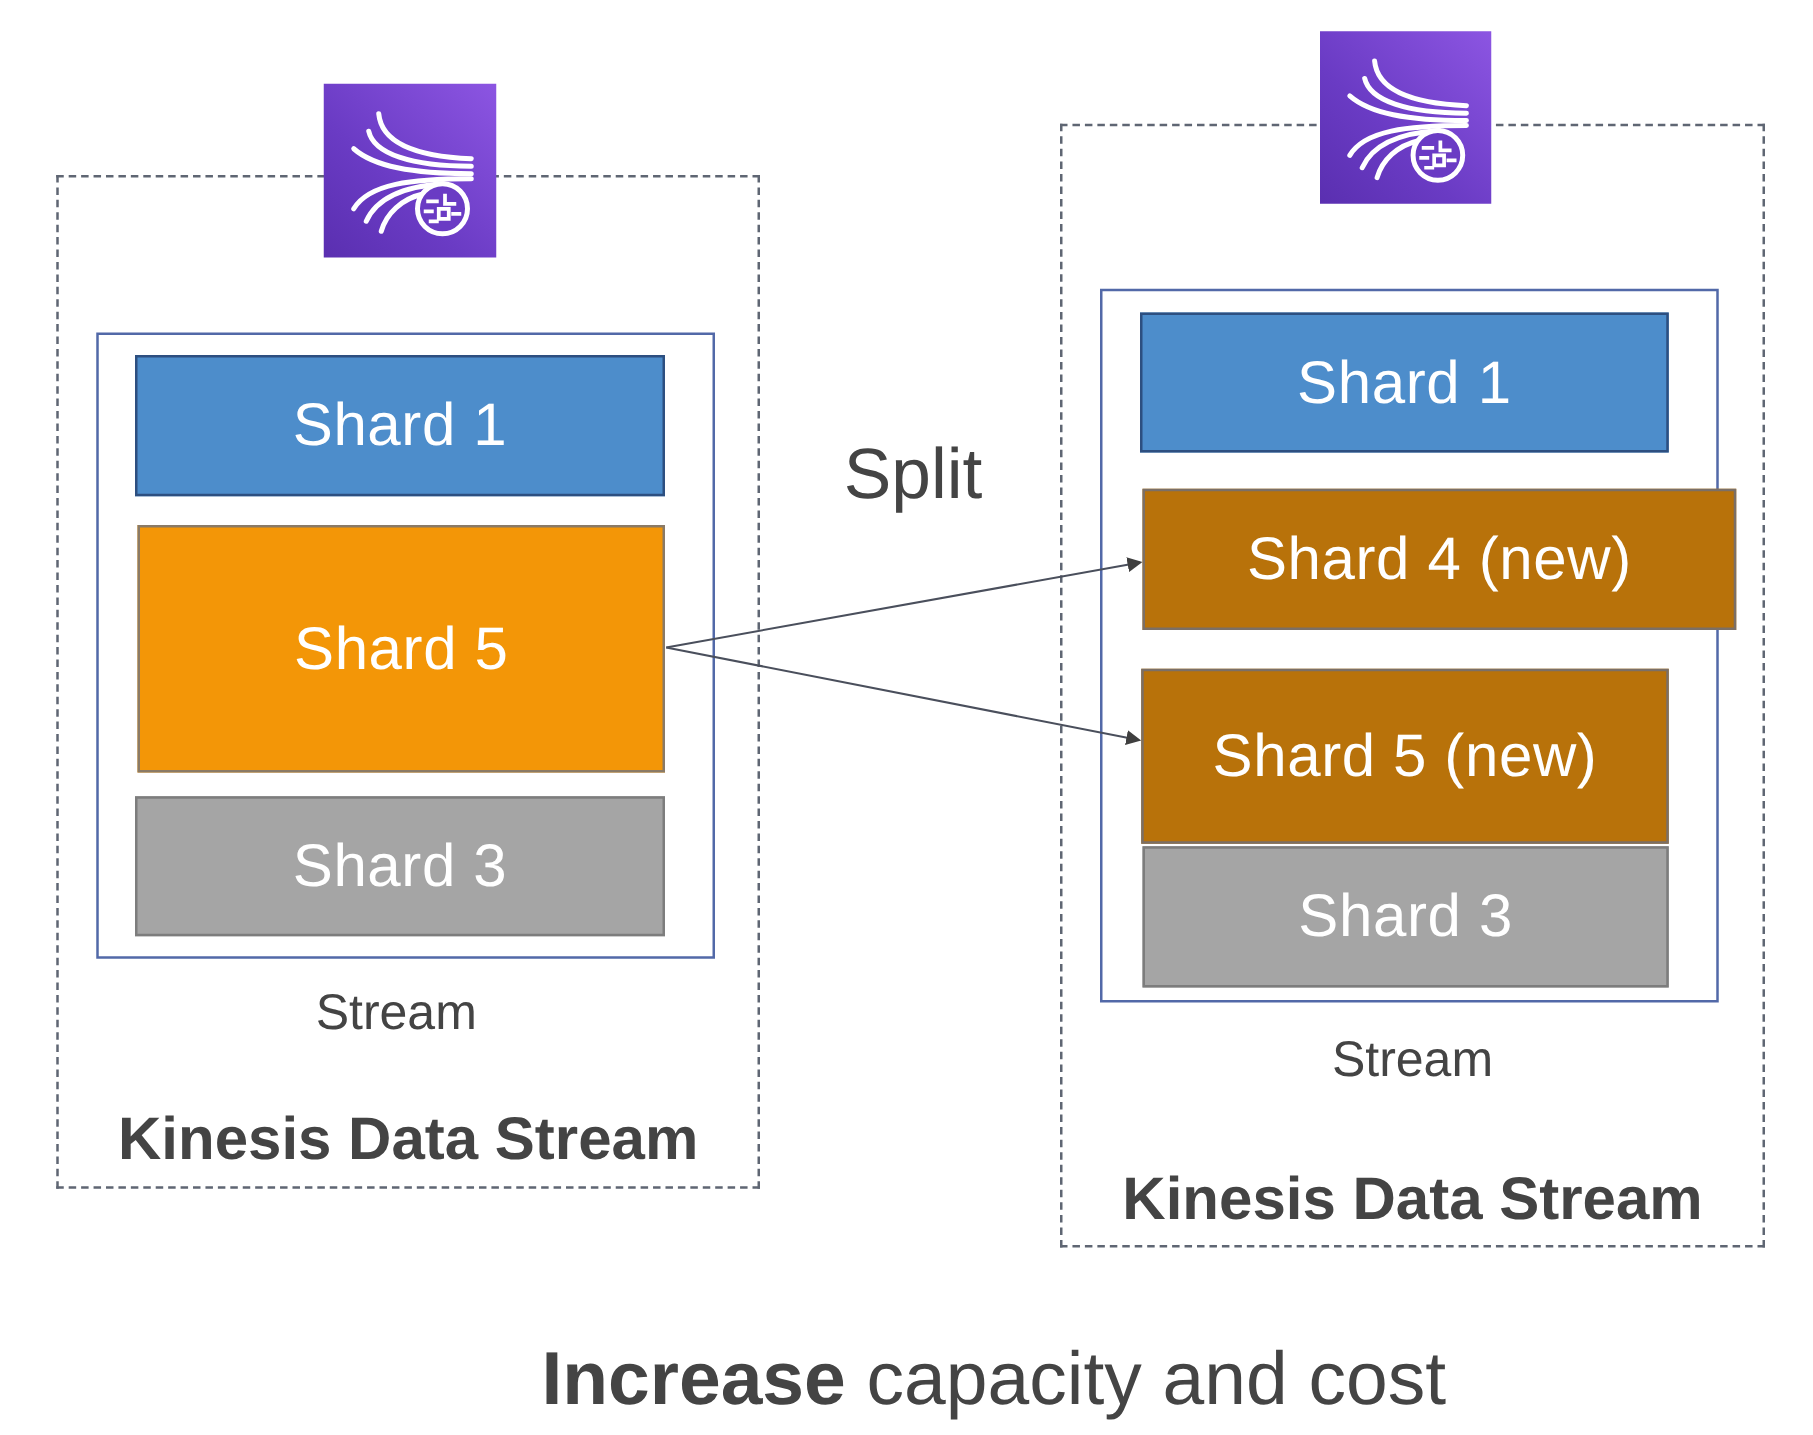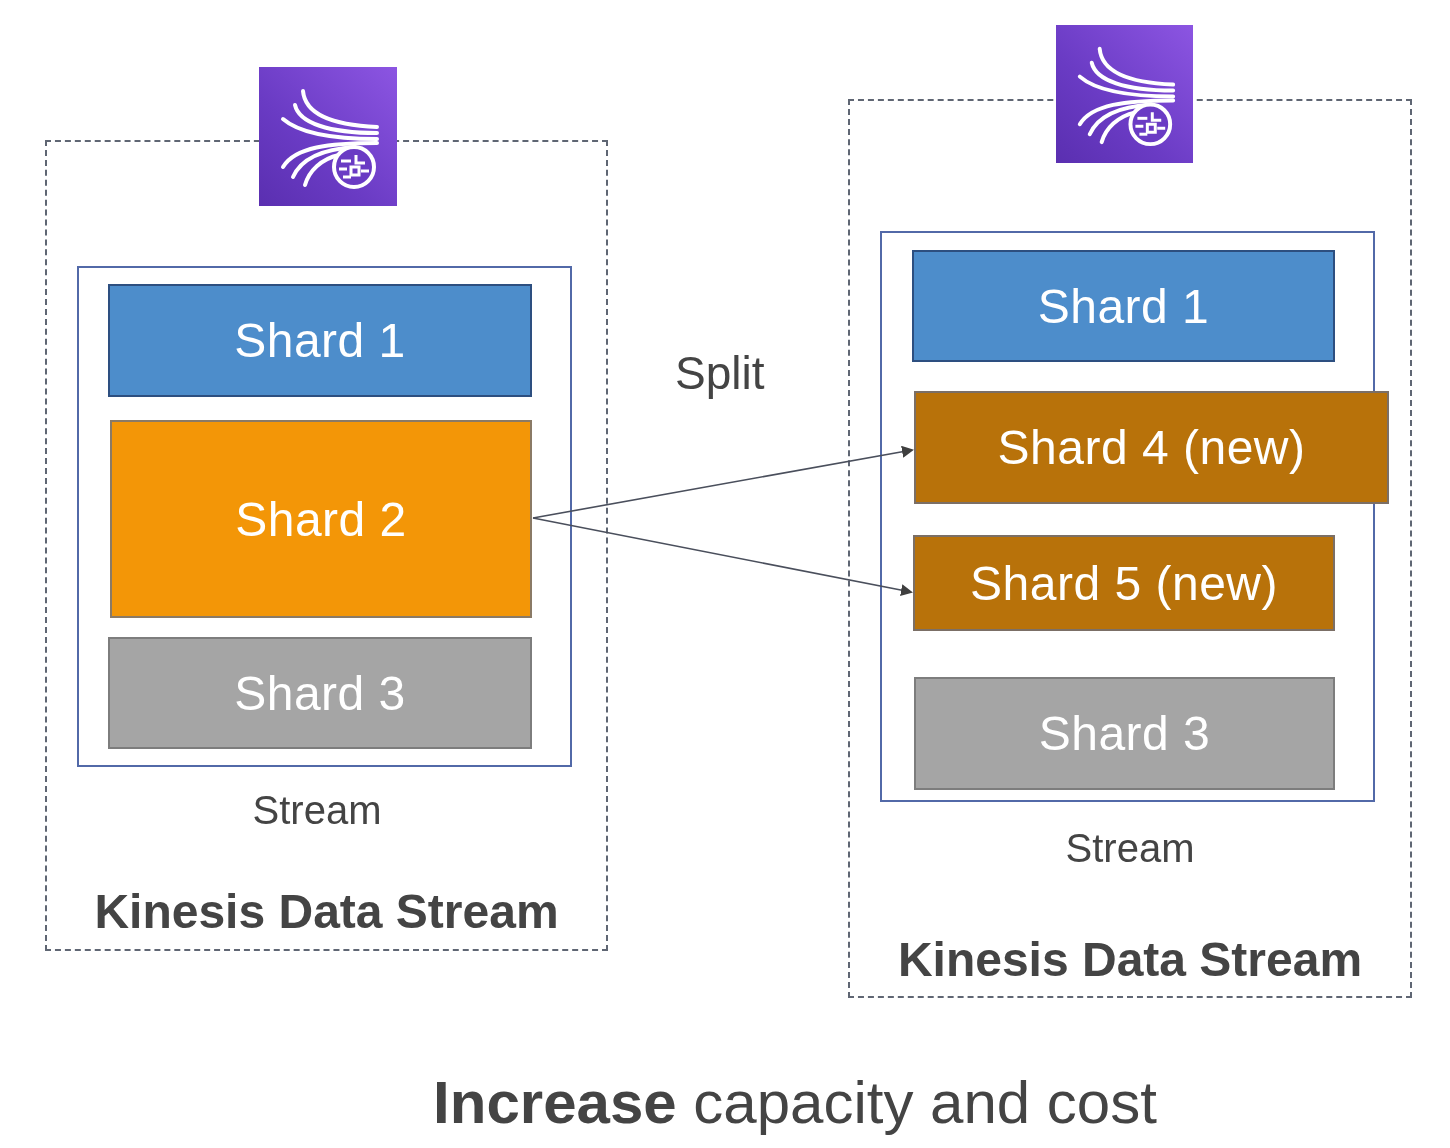--- a/index.html
+++ b/index.html
@@ -9,21 +9,21 @@
   .dashed-group { border: 2px dashed #5f6673; }
   .stream-box { border: 2px solid #5269a8; background: #ffffff; }
   .shard { display: flex; align-items: center; justify-content: center;
            color: #ffffff; font-size: 48px; letter-spacing: 0.5px; }
   .shard-blue { background: #4d8dcb; border: 2px solid #2d4f80; }
   .shard-orange { background: #f39607; border: 2px solid #8a7a66; }
   .shard-brown { background: #b8720a; border: 2px solid #7b6f66; }
   .shard-gray { background: #a5a5a5; border: 2px solid #7d7d7d; }
   .label-stream { font-size: 40px; color: #444444; text-align: center; }
   .label-kds { font-size: 48px; color: #444444; font-weight: bold; text-align: center; }
-  .label-split { font-size: 46px; color: #444444; }
+  .label-split { font-size: 57px; color: #444444; }
   .footer { font-size: 60px; color: #444444; text-align: center; }
   .footer b { font-weight: bold; }
   .icon-box { background: linear-gradient(225deg, #8c55e2 0%, #6a3bc4 60%, #5a2fb0 100%); }
   svg.arrows { position: absolute; left: 0; top: 0; pointer-events: none; }
 </style>
 </head>
 <body>
 
 <div class="abs dashed-group" style="left:45px; top:140px; width:563px; height:811px;"></div>
 
@@ -48,21 +48,21 @@
     </g>
   </svg>
 </div>
 
 <div class="abs stream-box" style="left:77px; top:266px; width:495px; height:501px;"></div>
 
 <div class="abs shard shard-blue" style="left:108px; top:284px; width:424px; height:113px;">
   <span>Shard 1</span>
 </div>
 <div class="abs shard shard-orange" style="left:110px; top:420px; width:422px; height:198px;">
-  <span>Shard 2</span>
+  <span>Shard 5</span>
 </div>
 <div class="abs shard shard-gray" style="left:108px; top:637px; width:424px; height:112px;">
   <span>Shard 3</span>
 </div>
 
 <div class="abs label-stream" style="left:77px; top:788px; width:480px;">Stream</div>
 <div class="abs label-kds" style="left:45px; top:884px; width:563px;">Kinesis Data Stream</div>
 
 <div class="abs label-split" style="left:675px; top:346px;">Split</div>
 
@@ -91,21 +91,21 @@
 </div>
 
 <div class="abs stream-box" style="left:880px; top:231px; width:495px; height:571px;"></div>
 
 <div class="abs shard shard-blue" style="left:912px; top:250px; width:423px; height:112px;">
   <span>Shard 1</span>
 </div>
 <div class="abs shard shard-brown" style="left:914px; top:391px; width:475px; height:113px;">
   <span>Shard 4 (new)</span>
 </div>
-<div class="abs shard shard-brown" style="left:913px; top:535px; width:422px; height:96px;">
+<div class="abs shard shard-brown" style="left:913px; top:535px; width:422px; height:140px;">
   <span>Shard 5 (new)</span>
 </div>
 <div class="abs shard shard-gray" style="left:914px; top:677px; width:421px; height:113px;">
   <span>Shard 3</span>
 </div>
 
 <div class="abs label-stream" style="left:890px; top:826px; width:480px;">Stream</div>
 <div class="abs label-kds" style="left:848px; top:932px; width:564px;">Kinesis Data Stream</div>
 
 <svg class="arrows" width="1450" height="1148">

